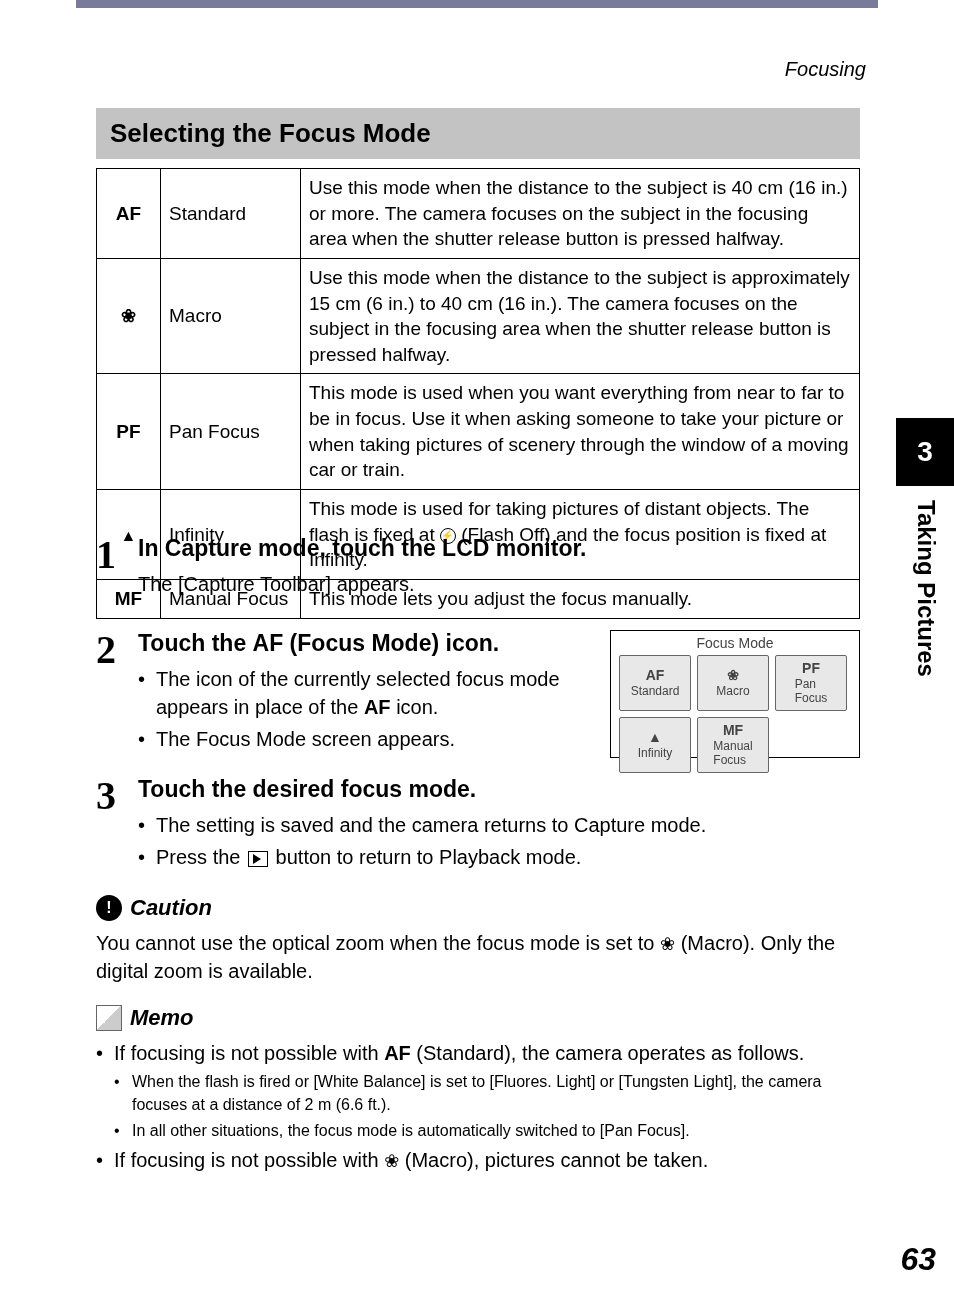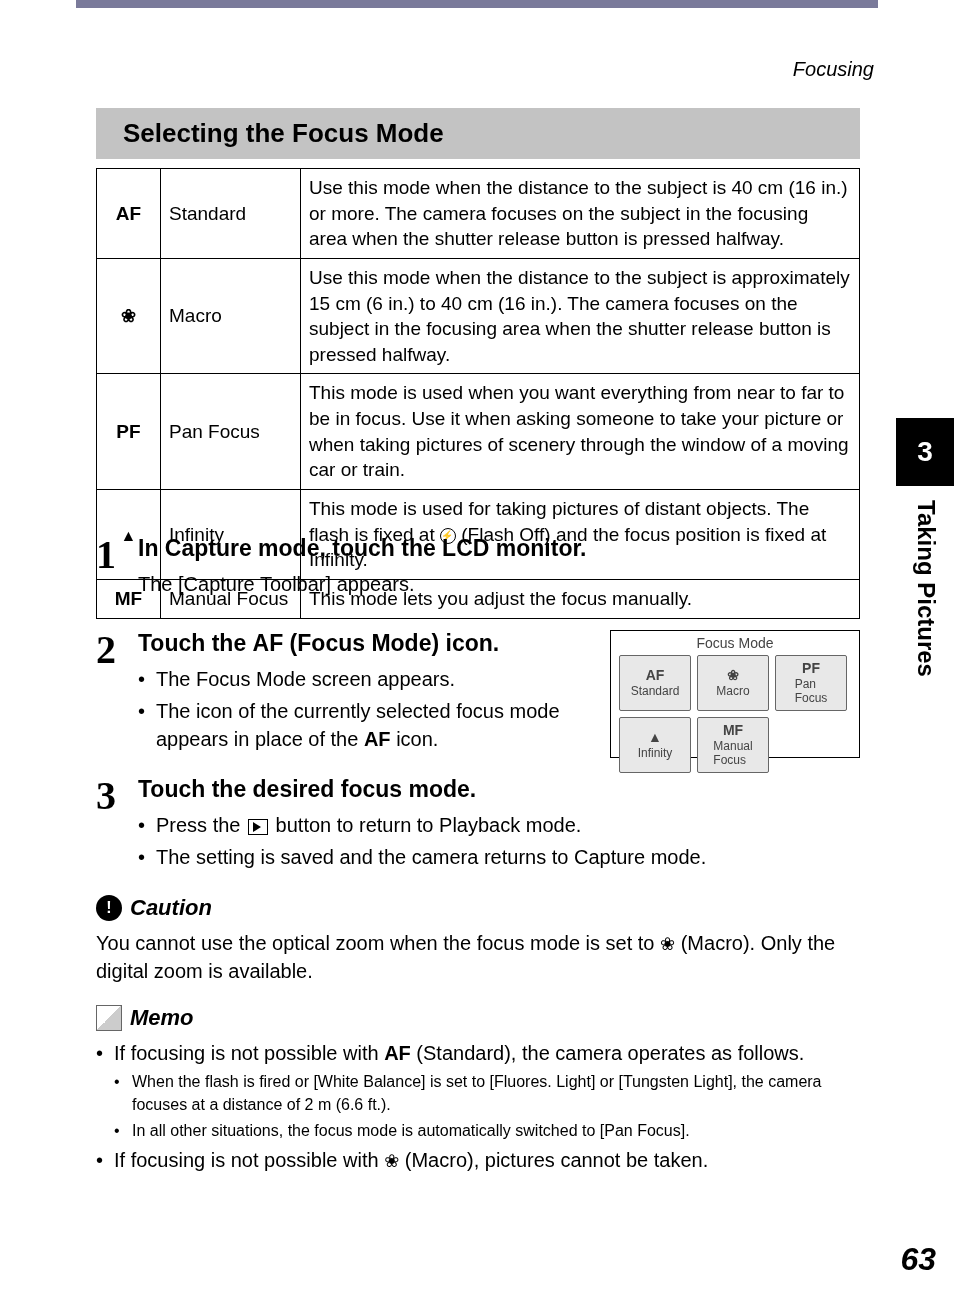--- a/index.html
+++ b/index.html
@@ -1,19 +1,19 @@
 <!DOCTYPE html>
 <html><head>
 <meta charset="utf-8">
 <style>
 *{box-sizing:border-box;margin:0;padding:0}
 html,body{width:954px;height:1314px;background:#fff;font-family:Arial,Helvetica,sans-serif;color:#000;position:relative}
 .top-bar{position:absolute;top:0;left:76px;width:802px;height:8px;background:#7a7a9a}
-.header-right{position:absolute;top:58px;right:80px;font-style:italic;font-size:20px}
-.section-title{position:absolute;top:108px;left:96px;width:764px;background:#c3c3c3;padding:10px 27px;font-size:26px;font-weight:bold}
+.header-right{position:absolute;top:58px;right:88px;font-style:italic;font-size:20px}
+.section-title{position:absolute;top:108px;left:96px;width:764px;background:#c3c3c3;padding:10px 14px;font-size:26px;font-weight:bold}
 .tbl{position:absolute;top:168px;left:96px;width:764px;border-collapse:collapse;font-size:19px}
 .tbl td{border:1px solid #000;padding:6px 8px;vertical-align:middle;line-height:1.35}
 .tbl .c1{width:64px;text-align:center;font-weight:bold}
 .tbl .c2{width:140px}
 .tbl .c3{}
 .steps{position:absolute;top:535px;left:96px;width:764px}
 .step{display:flex;margin-bottom:18px}
 .step-num{font-size:40px;font-weight:bold;font-family:"Times New Roman",serif;width:42px;line-height:1}
 .step-body{flex:1}
 .step-head{font-size:23px;font-weight:bold;margin-bottom:8px}
@@ -90,22 +90,22 @@
       <div class="step-head">In Capture mode, touch the LCD monitor.</div>
       <div class="step-sub">The [Capture Toolbar] appears.</div>
     </div>
   </div>
 
   <div class="step">
     <div class="step-num">2</div>
     <div class="step-body step2-wrap">
       <div class="step2-left">
         <div class="step-head"><span>Touch the </span><span class="af-bold">AF</span><span> (Focus Mode) icon.</span></div>
+        <div class="bullet"><span>The icon of the currently selected focus mode appears in place of the </span><span class="af-bold">AF</span><span> icon.</span></div>
         <div class="bullet">The Focus Mode screen appears.</div>
-        <div class="bullet"><span>The icon of the currently selected focus mode appears in place of the </span><span class="af-bold">AF</span><span> icon.</span></div>
       </div>
       <div class="lcd">
         <div class="lcd-title">Focus Mode</div>
         <div class="lcd-grid">
           <div class="lcd-btn">
               <span class="big">AF</span>
               <span>Standard</span>
             </div>
           <div class="lcd-btn">
               <span class="big">❀</span>
@@ -127,22 +127,22 @@
             </div>
         </div>
       </div>
     </div>
   </div>
 
   <div class="step">
     <div class="step-num">3</div>
     <div class="step-body">
       <div class="step-head">Touch the desired focus mode.</div>
+      <div class="bullet">The setting is saved and the camera returns to Capture mode.</div>
       <div class="bullet"><span>Press the </span><span class="play-icon"></span><span> button to return to Playback mode.</span></div>
-      <div class="bullet">The setting is saved and the camera returns to Capture mode.</div>
     </div>
   </div>
 
   <div class="caution-row">
     <div class="caution-icon">!</div>
     <div class="caution-title">Caution</div>
   </div>
   <div class="caution-body"><span>You cannot use the optical zoom when the focus mode is set to </span><span class="flower">❀</span><span> (Macro). Only the digital zoom is available.</span></div>
 
   <div class="memo-row">

